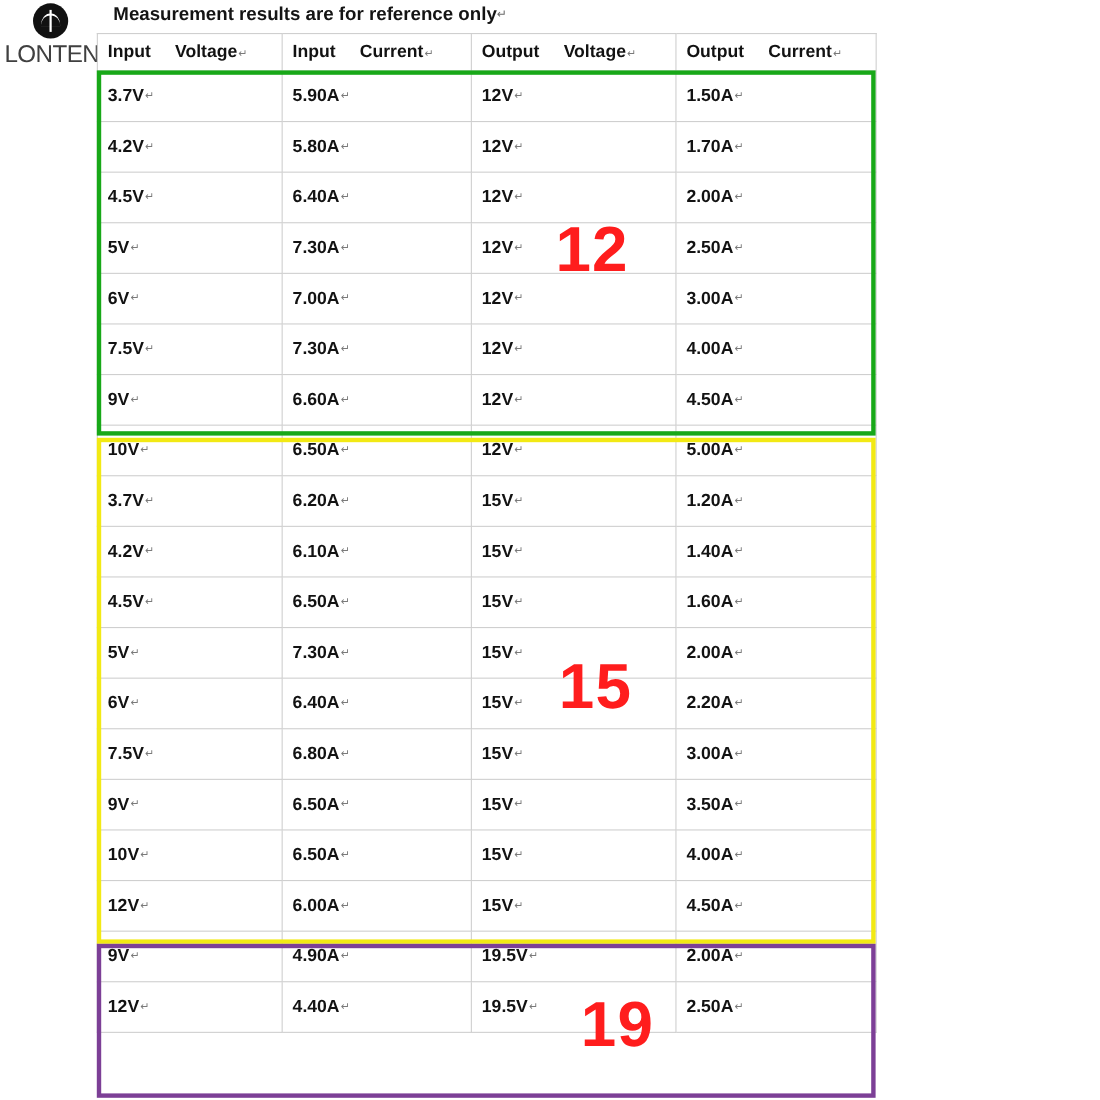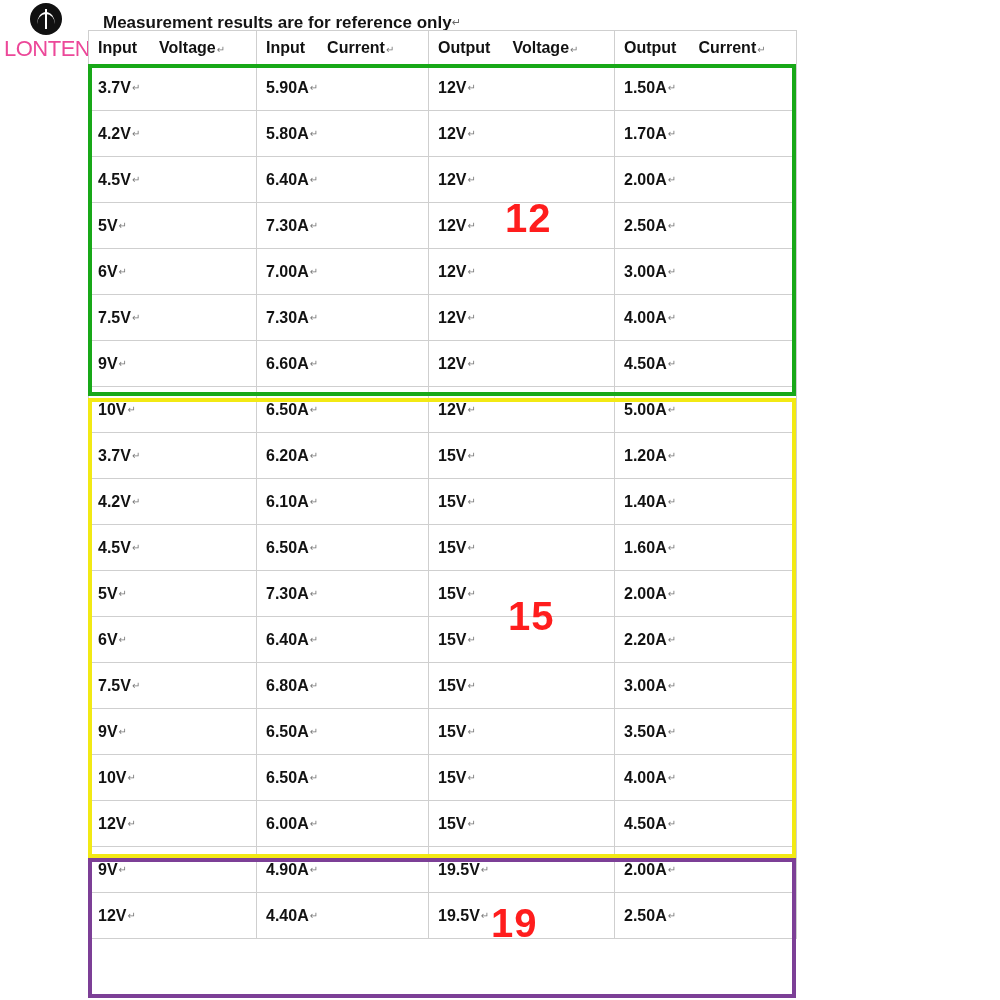--- a/index.html
+++ b/index.html
@@ -53,29 +53,29 @@
     height: 10px;
     border-top: 2px solid #ffffff;
     border-radius: 50% 50% 0 0 / 100% 100% 0 0;
   }
   .logo-text {
     position: absolute;
     left: 0;
     top: 34px;
     font-size: 22px;
     letter-spacing: -0.5px;
-    color: #ec4899;
+    color: #404040;
     font-family: "Liberation Sans", sans-serif;
   }
 
   
   .caption {
     position: absolute;
     left: 103px;
-    top: 13px;
+    top: 3px;
     font-size: 17px;
     font-weight: bold;
     color: #141414;
     white-space: nowrap;
   }
   .caption .mark {
     font-size: 11px;
     color: #6a6a6a;
     font-weight: normal;
     vertical-align: 2px;
@@ -137,21 +137,21 @@
   }
   .frame-green  { border: 4px solid #18a818; }
   .frame-yellow { border: 4px solid #f2e914; }
   .frame-purple { border: 4px solid #7c3f96; }
 
   
   .bignum {
     position: absolute;
     color: #ff1d1d;
     font-weight: bold;
-    font-size: 40px;
+    font-size: 58px;
     line-height: 1;
     letter-spacing: 1px;
     pointer-events: none;
     font-family: "Liberation Sans", sans-serif;
   }
 </style>
 </head>
 <body>
 
 <div class="logo">
@@ -322,13 +322,13 @@
       </tbody>
   </table>
 </div>
 
 <div class="frame frame-green" style="left:88px; top:64px;  width:708px; height:332px;"></div>
 <div class="frame frame-yellow" style="left:88px; top:398px; width:708px; height:460px;"></div>
 <div class="frame frame-purple" style="left:88px; top:858px; width:708px; height:140px;"></div>
 
 <div class="bignum" style="left:505px; top:198px;">12</div>
 <div class="bignum" style="left:508px; top:596px;text-align:right;">15</div>
-<div class="bignum" style="left:491px; top:903px;">19</div>
+<div class="bignum" style="left:528px; top:903px;">19</div>
 
 </body></html>

